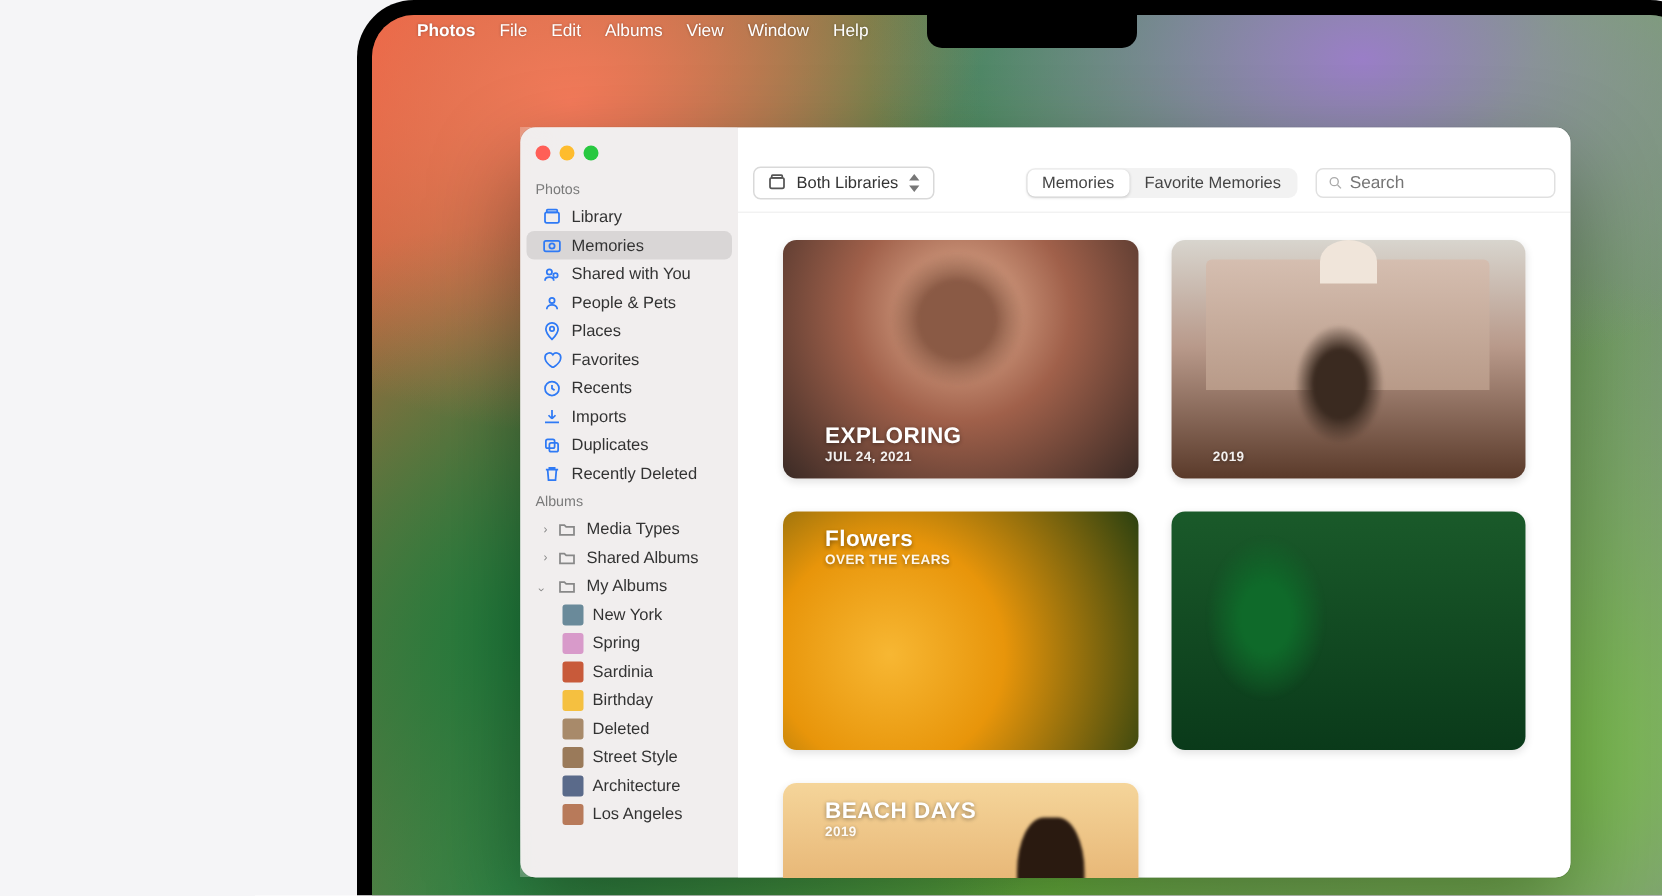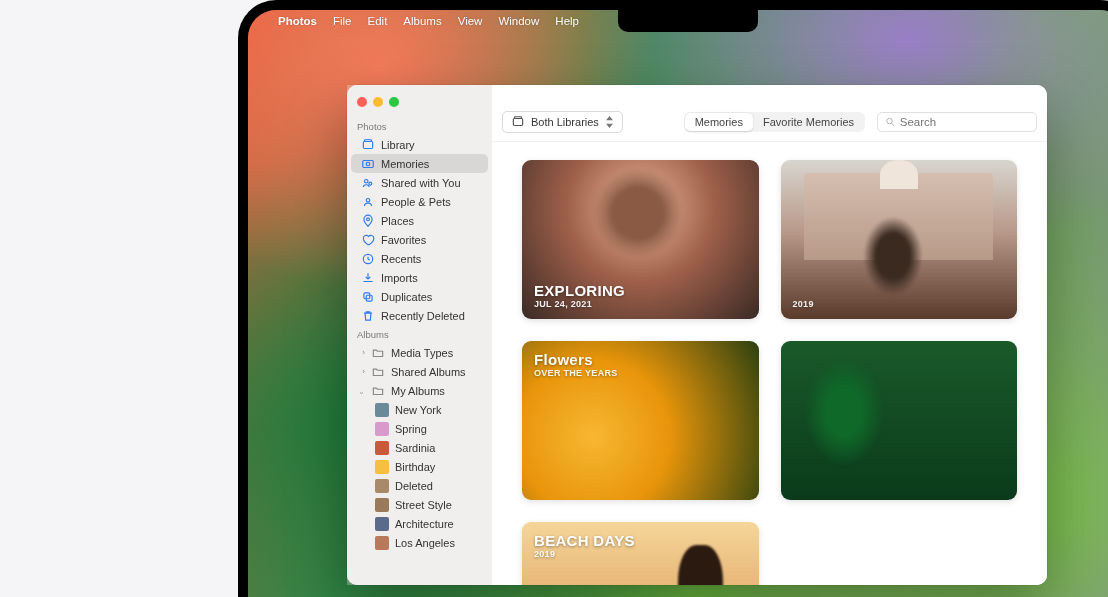--- a/index.html
+++ b/index.html
@@ -157,21 +157,21 @@
 }
 .card {
   position: relative;
   width: 100%;
   aspect-ratio: 216/145;
   border-radius: 9px;
   overflow: hidden;
   display: flex;
   flex-direction: column;
   justify-content: flex-end;
-  padding: 10px 12px;
+  padding: 10px 28px;
   color: #fff;
   box-shadow: 0 2px 6px rgba(0,0,0,0.12);
 }
 .card .title { font-weight: 800; font-size: 15px; letter-spacing: 0.3px; text-shadow: 0 1px 3px rgba(0,0,0,0.4); font-family: "Arial Black", Arial, sans-serif; }
 .card .sub { font-size: 9px; font-weight: 600; opacity: 0.92; text-shadow: 0 1px 3px rgba(0,0,0,0.4); letter-spacing: 0.3px; }
 .card.tr { align-items: flex-end; text-align: right; }
 .card.tl-top { justify-content: flex-start; }
 
 
 .bg-exploring { background: radial-gradient(circle at 50% 30%, #e8b89a 0%, #a0604a 45%, #3a2a25 100%); }

